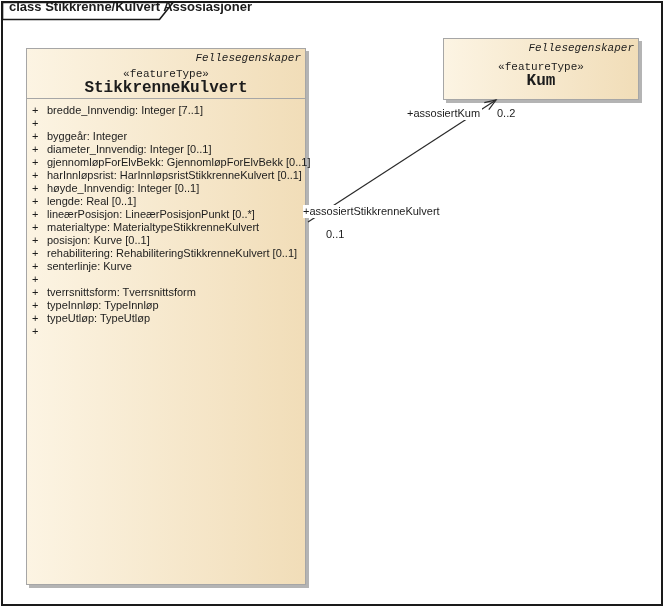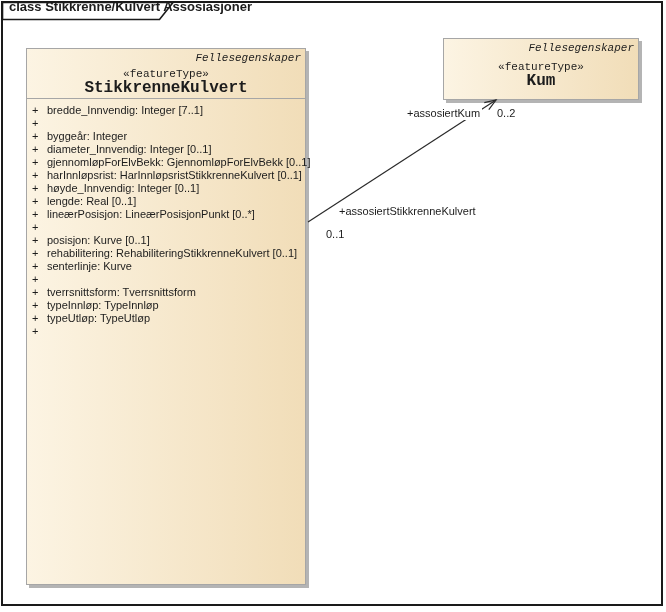--- a/index.html
+++ b/index.html
@@ -64,21 +64,21 @@
   .attr-row { display:flex; height:13px; font-size:11px; line-height:13px; white-space:nowrap; }
   .attr-vis { width:14px; padding-left:5px; flex:none; }
   .attr-text { padding-left:1px; }
   .assoc-label {
     position:absolute; z-index:3;
     font-size:11px; line-height:13px; white-space:nowrap;
     background:var(--page_bg);
   }
   .lbl-target-role { left:407px; top:107px; width:75px; text-align:left; }
   .lbl-target-mult { left:497px; top:107px; }
-  .lbl-source-role { left:303px; top:205px;margin-left:36px; }
+  .lbl-source-role { left:303px; top:205px; }
   .lbl-source-mult { left:306px; top:228px;margin-left:20px; }
 </style>
 </head>
 <body>
 
 <div class="frame"></div>
 
 <svg class="svg-overlay" width="666" height="612" viewBox="0 0 666 612" xmlns="http://www.w3.org/2000/svg">
 
   <path d="M 2.5 2.5 L 173 2.5 L 159.5 19.5 L 2.5 19.5 Z" fill="#ffffff" stroke="#1a1a1a" stroke-width="1.6"></path>
@@ -128,20 +128,21 @@
       <div class="attr-row">
         <span class="attr-vis">+</span>
         <span class="attr-text">lengde: Real [0..1]</span>
       </div>
       <div class="attr-row">
         <span class="attr-vis">+</span>
         <span class="attr-text">lineærPosisjon: LineærPosisjonPunkt [0..*]</span>
       </div>
       <div class="attr-row">
         <span class="attr-vis">+</span>
+        <span class="attr-text">materialtype: MaterialtypeStikkrenneKulvert</span>
       </div>
       <div class="attr-row">
         <span class="attr-vis">+</span>
         <span class="attr-text">posisjon: Kurve [0..1]</span>
       </div>
       <div class="attr-row">
         <span class="attr-vis">+</span>
         <span class="attr-text">rehabilitering: RehabiliteringStikkrenneKulvert [0..1]</span>
       </div>
       <div class="attr-row">

